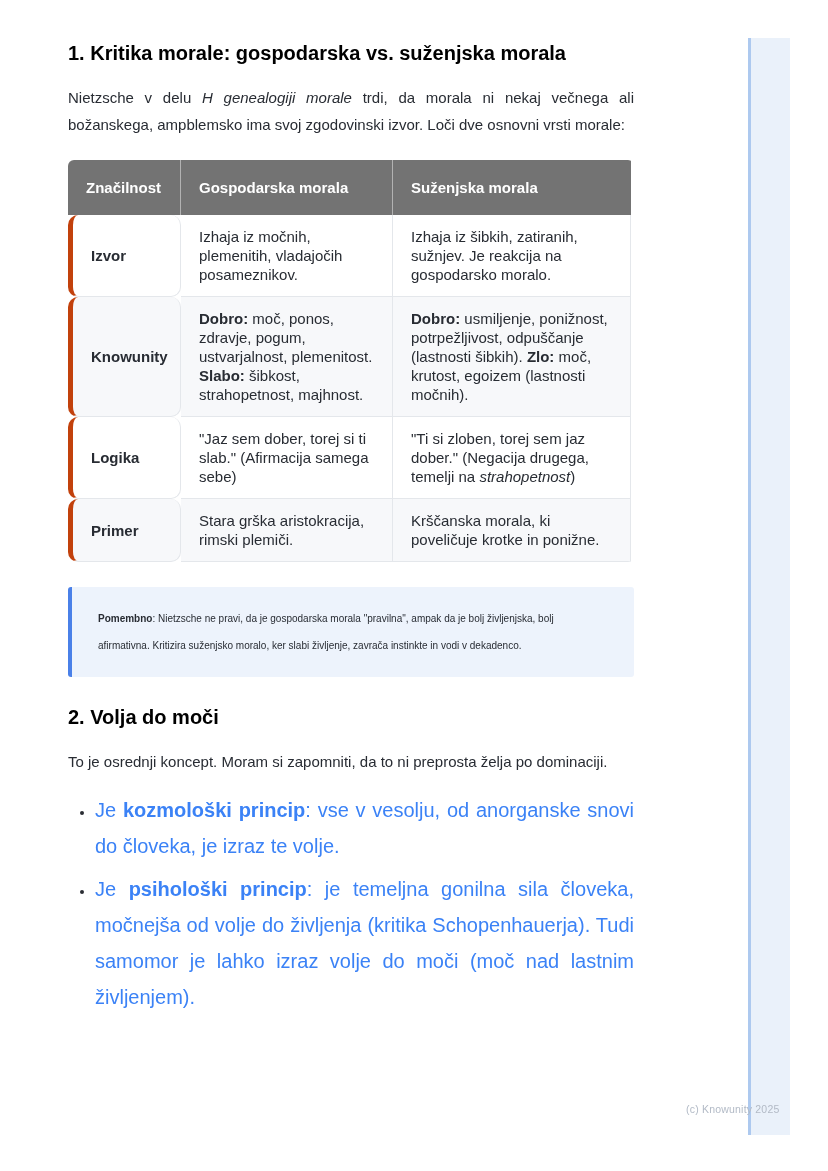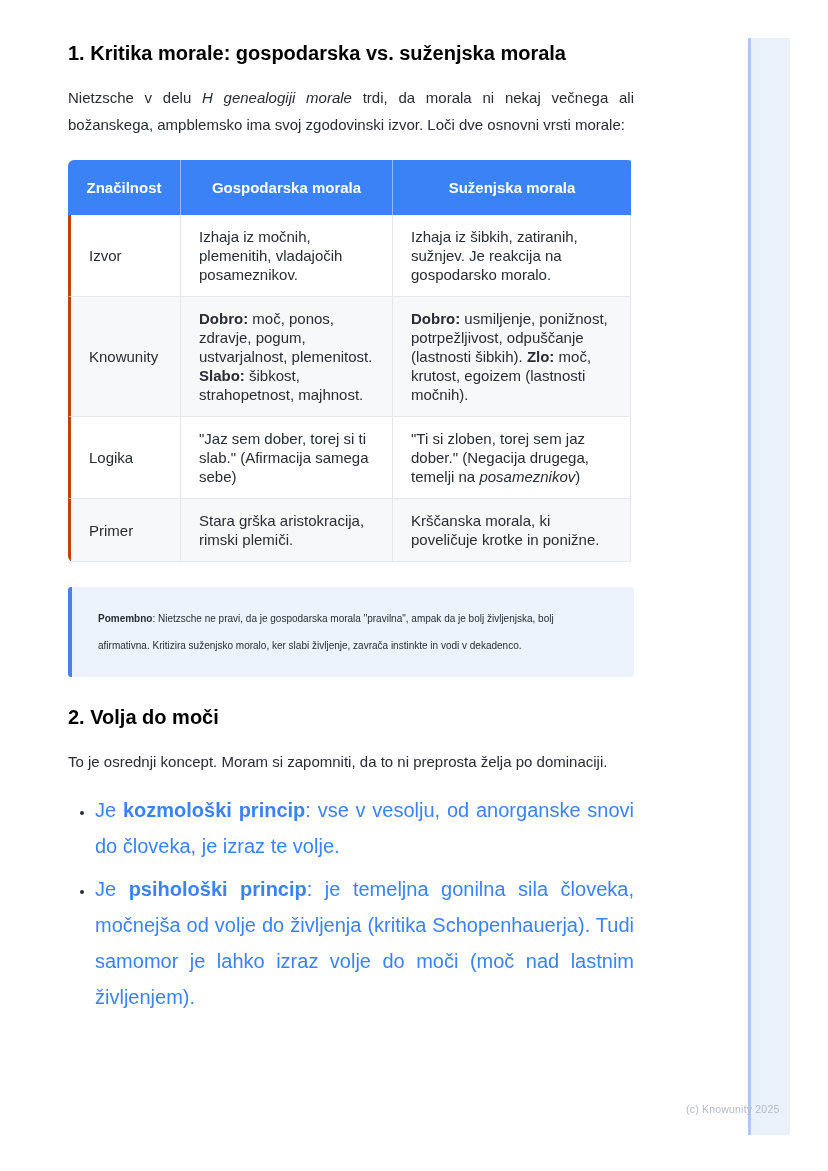--- a/index.html
+++ b/index.html
@@ -10,31 +10,31 @@
 
   h2.sec-heading { padding-top:41px; font-size:20px; line-height:24px; font-weight:700; color:#000000; }
   h2.sec-heading.second { padding-top:28px; }
 
   p.body-text { margin-top:19px; font-size:15px; line-height:27px; text-align:justify; color:#282c33; }
   p.body-text i { }
 
   .table-wrap { margin-top:22px; border-radius:6px; overflow:hidden; }
   table.cmp { width:563px; border-collapse:separate; border-spacing:0; table-layout:fixed; }
   table.cmp th {
-    background:#3b82f6; color:#ffffff; font-size:15px; font-weight:700;
-    text-align:center; padding:14px 18px; line-height:27px;
+    background:#737373; color:#ffffff; font-size:15px; font-weight:700;
+    text-align:left; padding:14px 18px; line-height:27px;
     border-right:1px solid rgba(255,255,255,0.45);
   }
   table.cmp th:last-child { border-right:none; }
   table.cmp td {
     font-size:15px; line-height:19px; padding:12px 18px; vertical-align:middle;
     border-right:1px solid #e4e7eb; border-bottom:1px solid #e4e7eb;
     background:#ffffff; color:#282c33;
   }
-  table.cmp td:first-child { border-left:3px solid #c2410c; font-weight:400; }
+  table.cmp td:first-child { border-left:5px solid #c2410c; font-weight:700;border-radius:10px; }
   table.cmp td:last-child { border-right:1px solid #e4e7eb; }
   table.cmp tr.alt td { background:#f7f8fa; }
   table.cmp td b { font-weight:700; }
   table.cmp td i { font-style:italic; }
   .col-label { width:113px; } .col-a { width:212px; } .col-b { width:238px; }
 
   .callout {
     margin-top:25px; background:#edf3fc; border-left:4px solid #4a80e8;
     border-radius:3px; padding:18px 26px 18px 26px;
   }
@@ -88,21 +88,21 @@
           <td>Izhaja iz šibkih, zatiranih, sužnjev. Je reakcija na gospodarsko moralo.</td>
         </tr>
         <tr class="alt">
           <td>Knowunity</td>
           <td><b>Dobro:</b> moč, ponos, zdravje, pogum, ustvarjalnost, plemenitost. <b>Slabo:</b> šibkost, strahopetnost, majhnost.</td>
           <td><b>Dobro:</b> usmiljenje, ponižnost, potrpežljivost, odpuščanje (lastnosti šibkih). <b>Zlo:</b> moč, krutost, egoizem (lastnosti močnih).</td>
         </tr>
         <tr>
           <td>Logika</td>
           <td>"Jaz sem dober, torej si ti slab." (Afirmacija samega sebe)</td>
-          <td>"Ti si zloben, torej sem jaz dober." (Negacija drugega, temelji na <i>posameznikov</i>)</td>
+          <td>"Ti si zloben, torej sem jaz dober." (Negacija drugega, temelji na <i>strahopetnost</i>)</td>
         </tr>
         <tr class="alt">
           <td>Primer</td>
           <td>Stara grška aristokracija, rimski plemiči.</td>
           <td>Krščanska morala, ki poveličuje krotke in ponižne.</td>
         </tr>
       </tbody>
     </table>
   </div>
 

